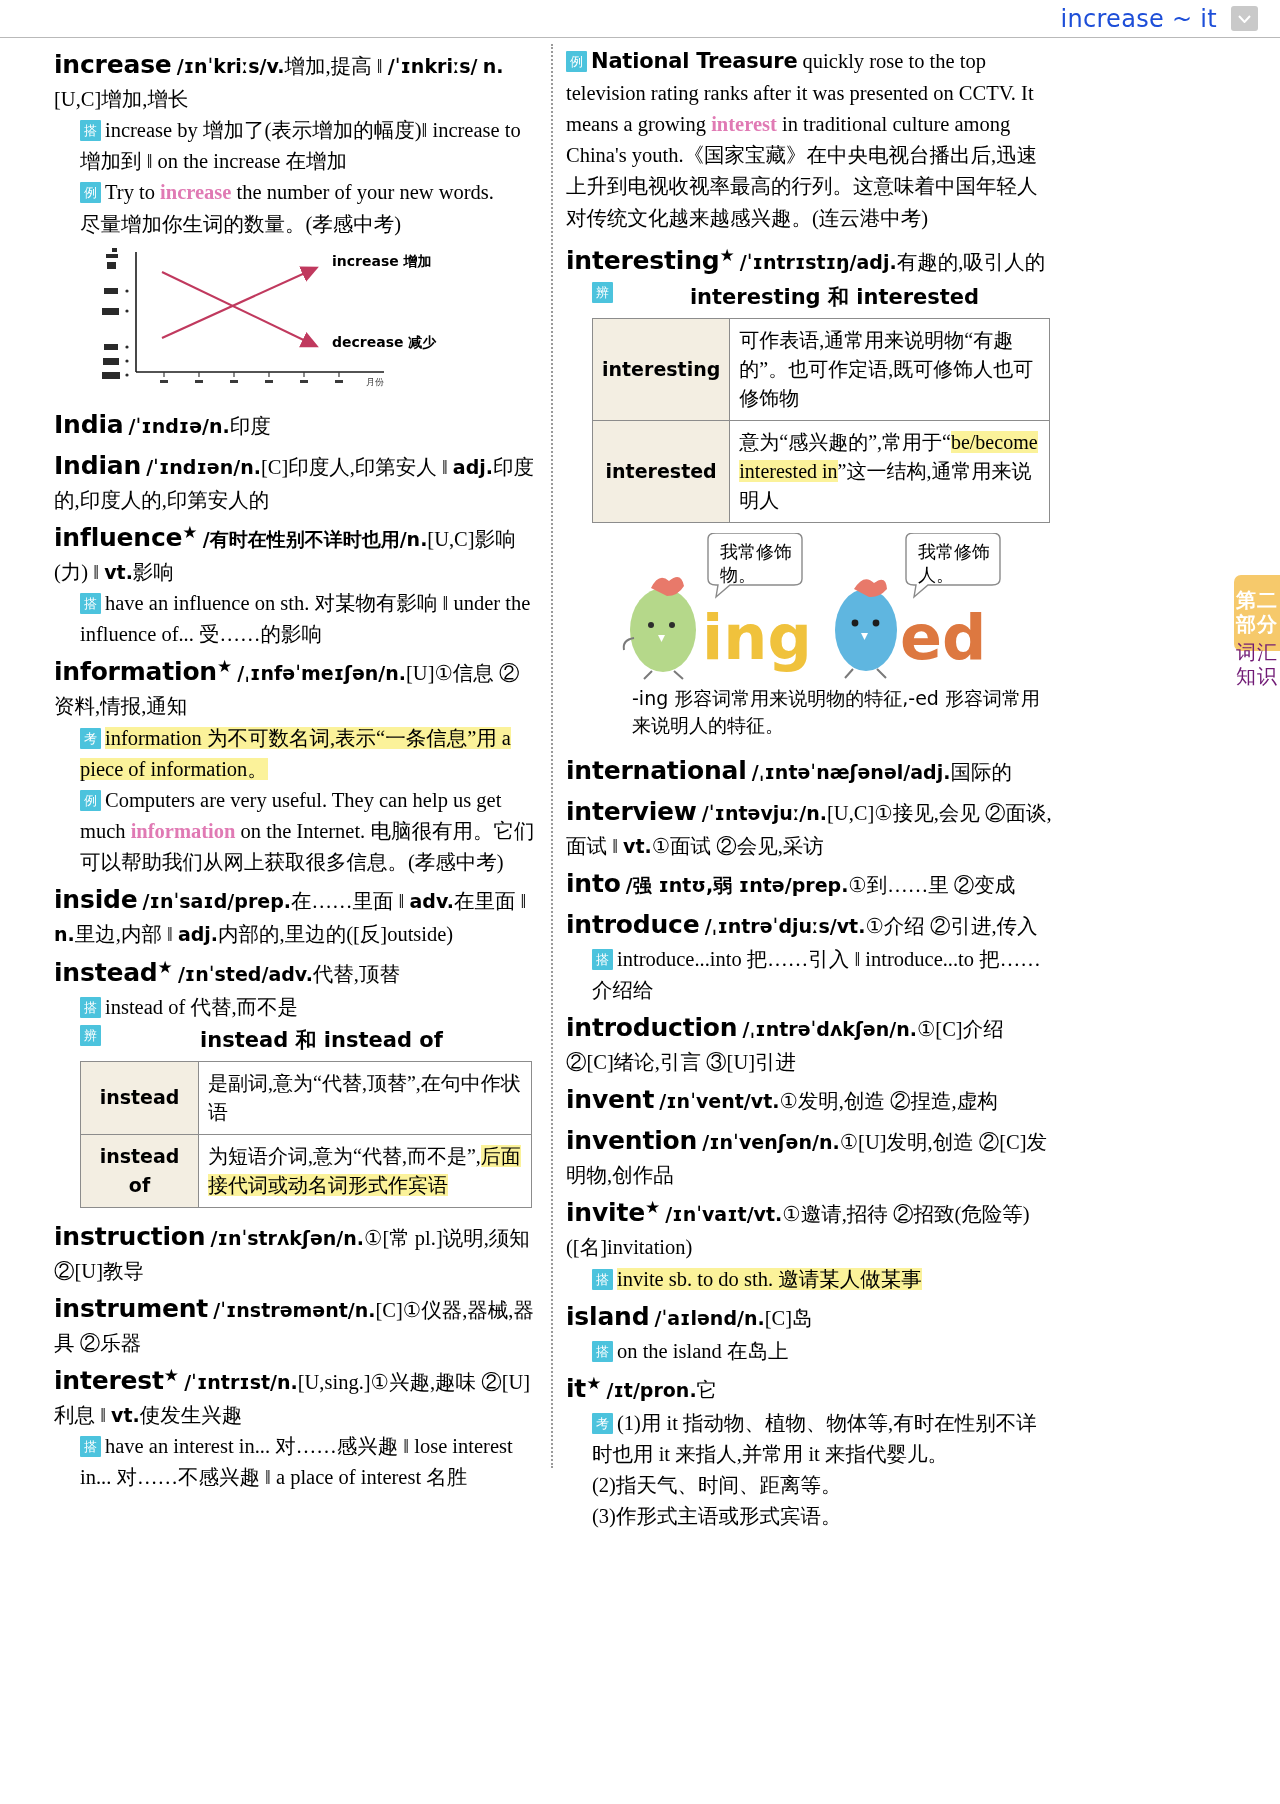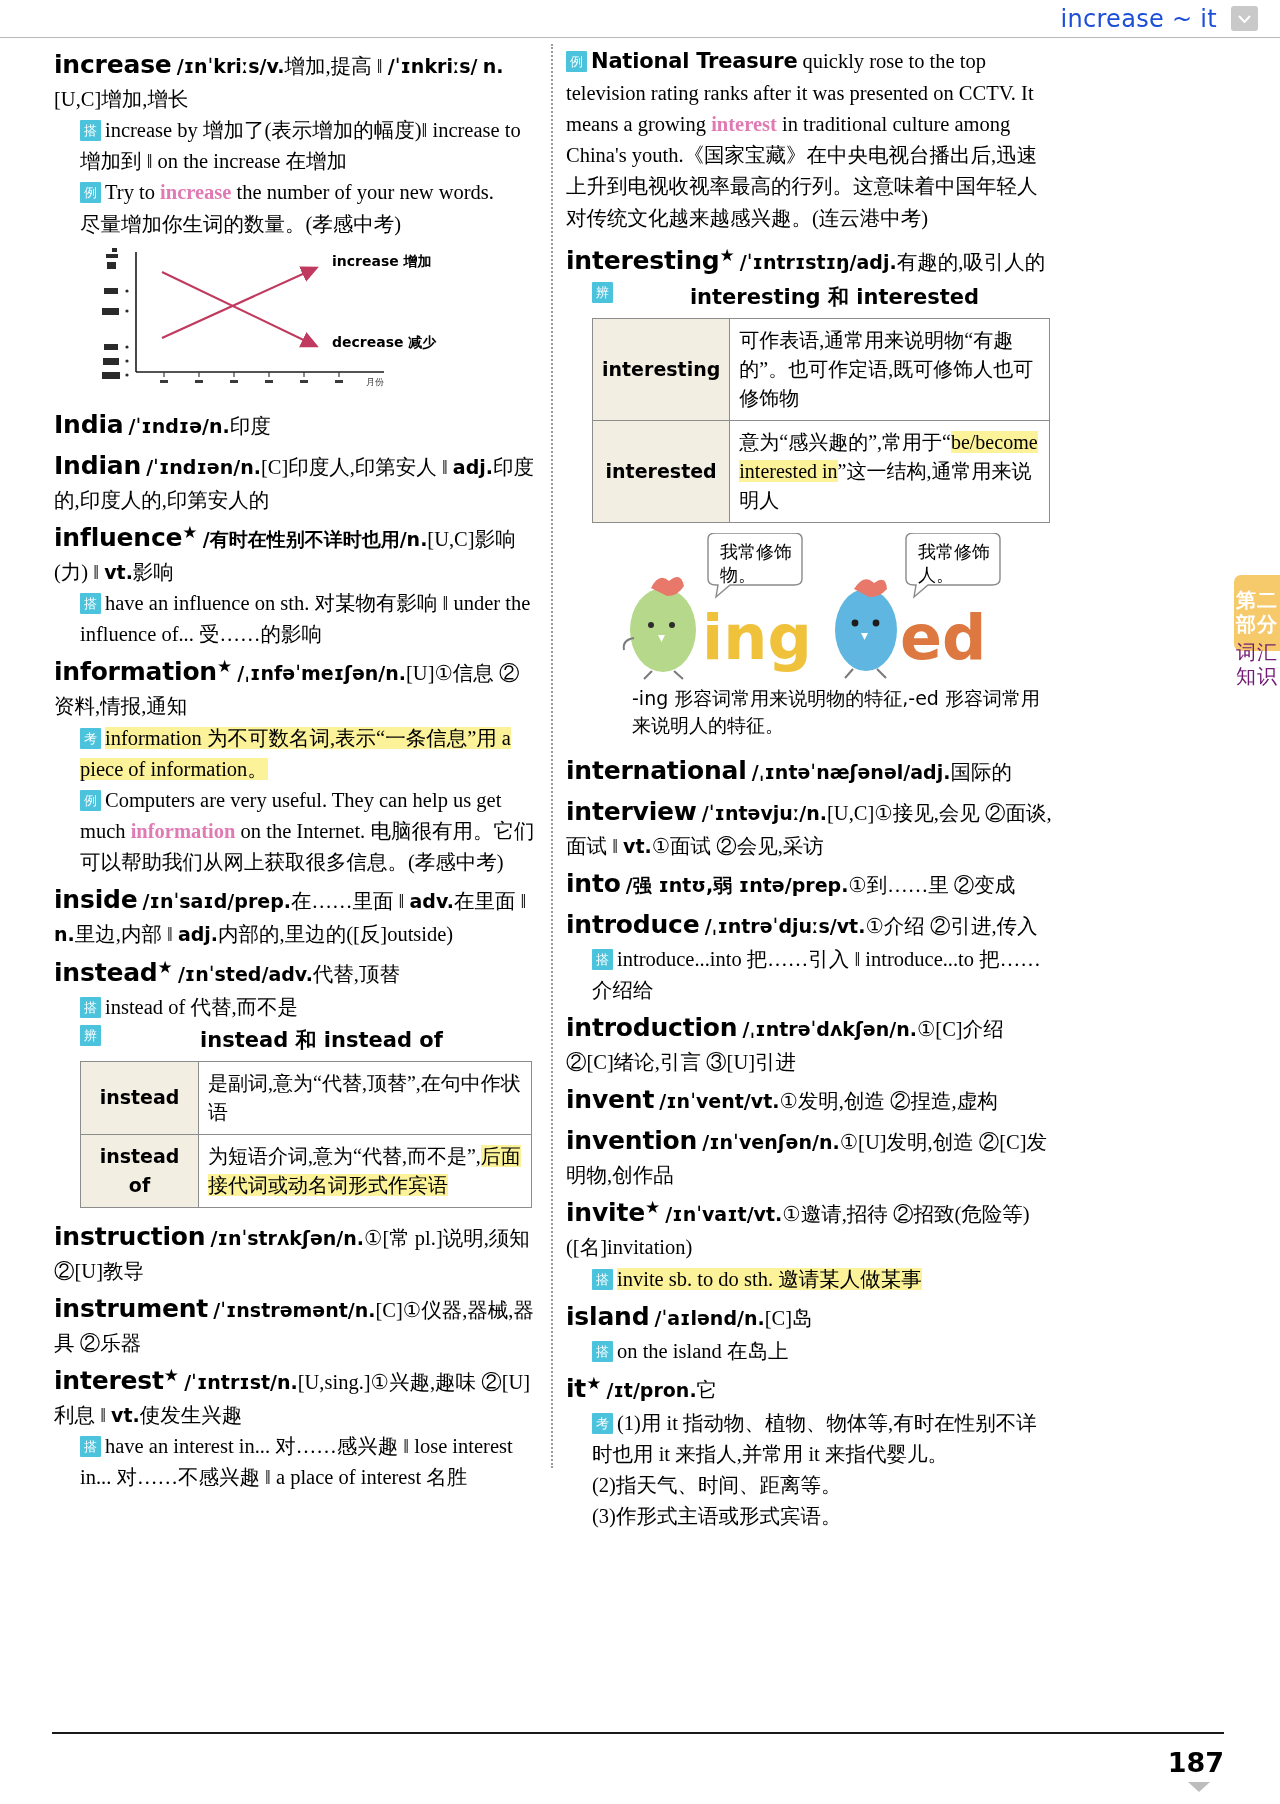--- a/index.html
+++ b/index.html
@@ -462,23 +462,14 @@
       </span>
     </div>
 
   </div>
 
   <div class="sidetab">
     <div class="t1">第二部分</div>
   </div>
   <div class="sidetab-sub">词汇知识</div>
 
-  <div class="footer">
-    <div class="footer-rule"></div>
-    <div class="pageno">187</div>
-    <div class="footer-caret">
-      <svg width="22" height="10" viewBox="0 0 22 10">
-          <path d="M0 0 L22 0 L11 10 Z" fill="#bdbdbd"></path>
-        </svg>
-    </div>
-  </div>
 
 </div>
 
 </body></html>

